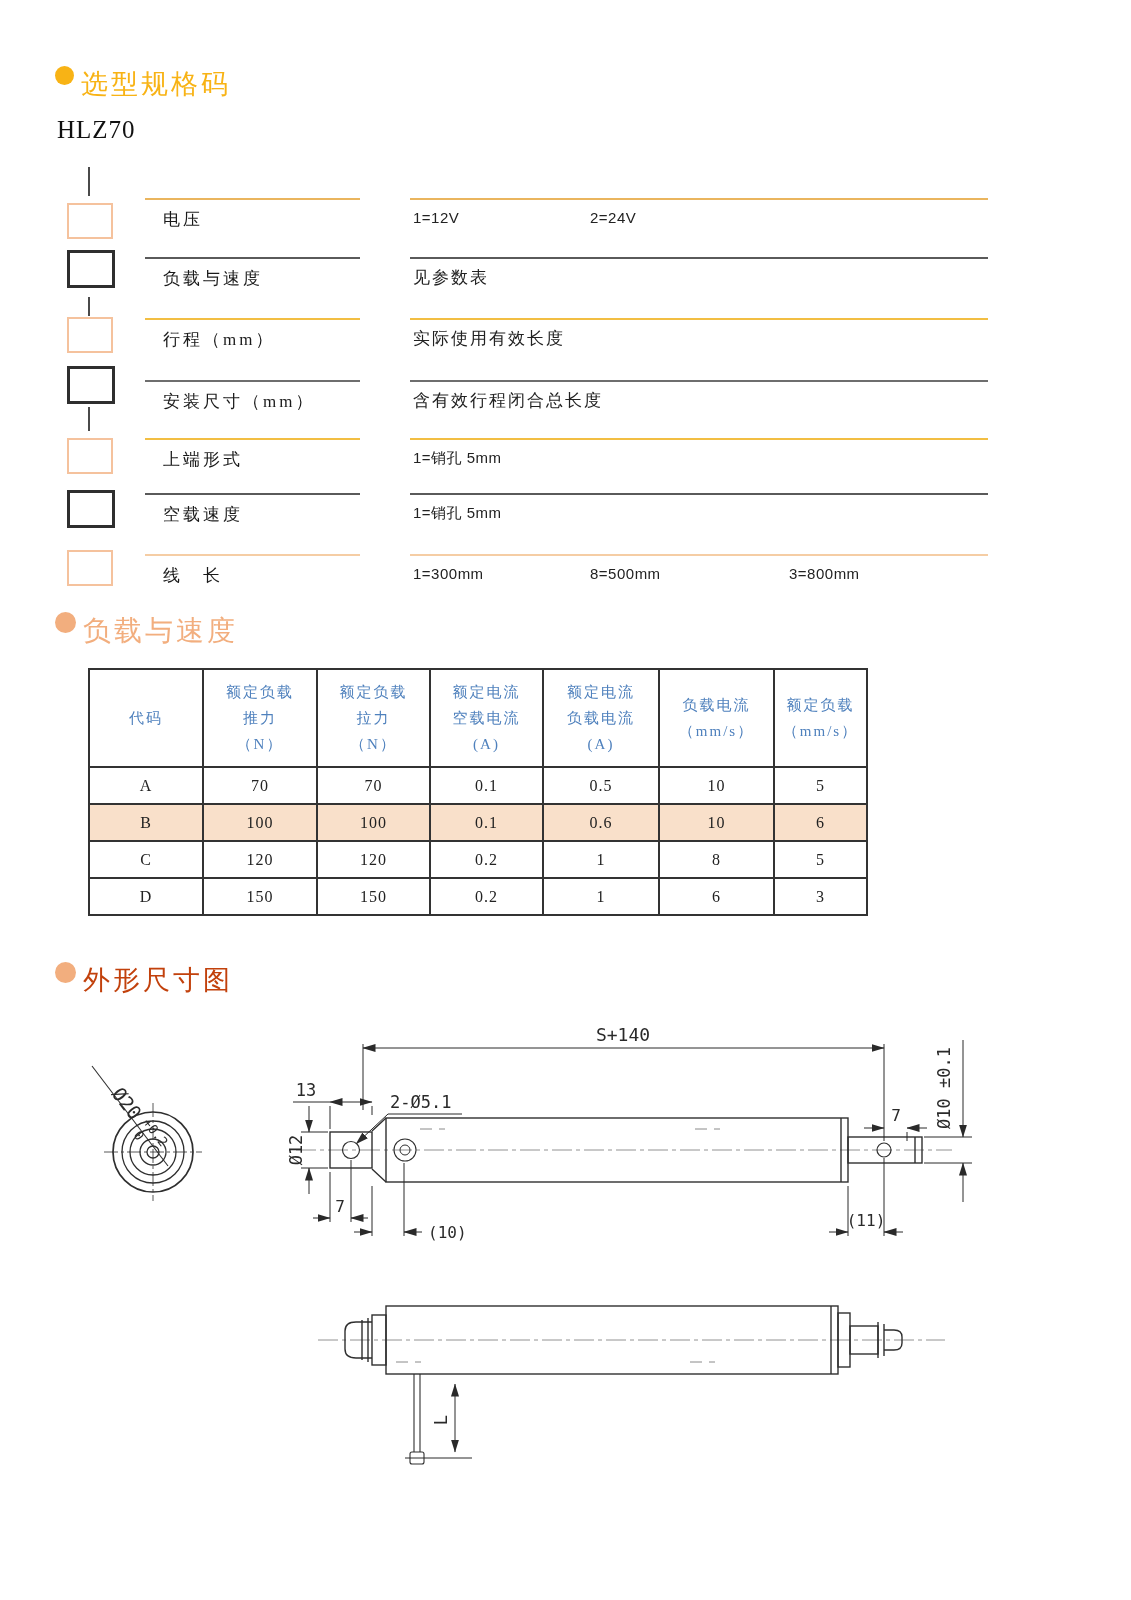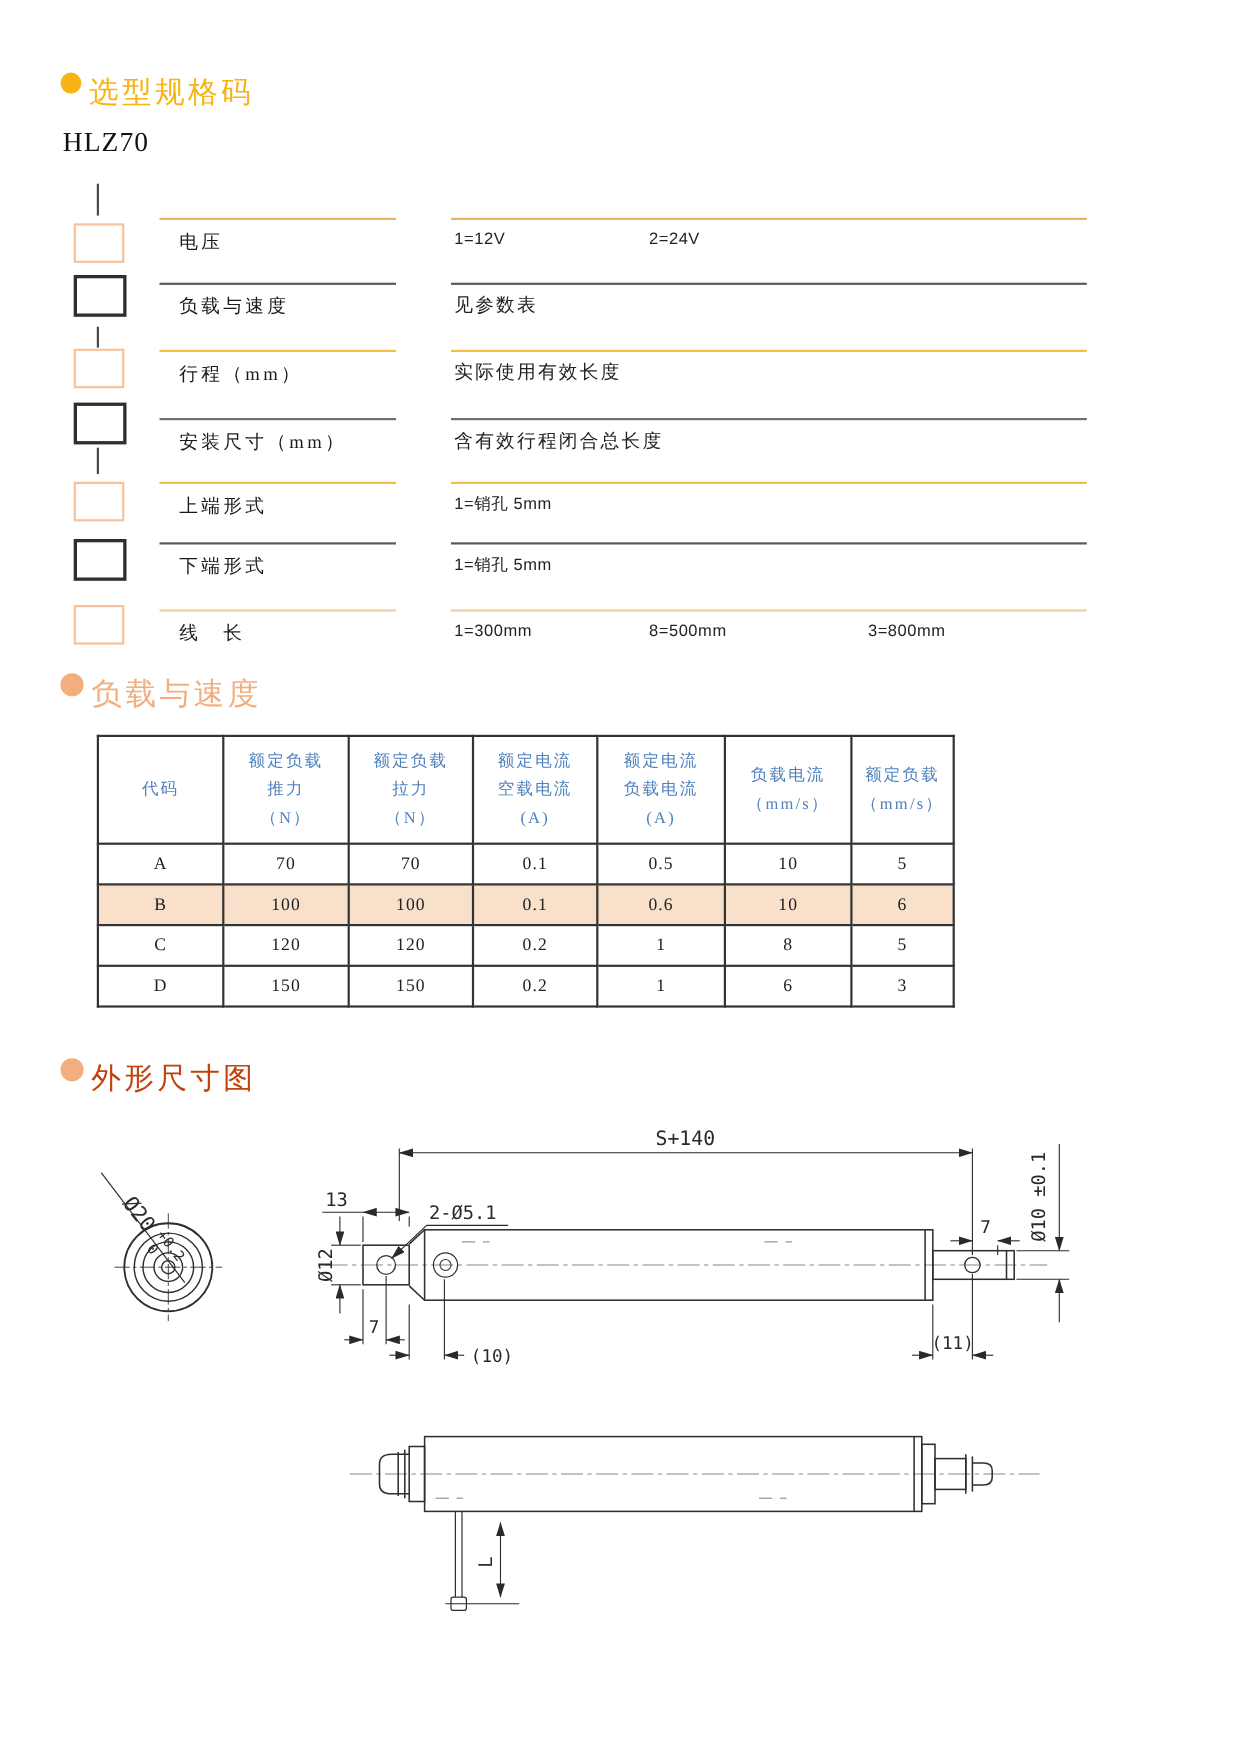--- a/index.html
+++ b/index.html
@@ -83,21 +83,21 @@
 </div>
 <div class="spec-row" style="top:438px;">
   <div class="rline l" style="background: rgb(242, 190, 67);"></div>
   <div class="rline r" style="background: rgb(242, 190, 67);"></div>
   <span class="spec-label">上端形式</span>
   <span class="spec-val en s0">1=销孔 5mm</span>
 </div>
 <div class="spec-row" style="top:493px;">
   <div class="rline l" style="background: rgb(90, 90, 90);"></div>
   <div class="rline r" style="background: rgb(90, 90, 90);"></div>
-  <span class="spec-label">下端形式</span>
+  <span class="spec-label">空载速度</span>
   <span class="spec-val en s0">1=销孔 5mm</span>
 </div>
 <div class="spec-row" style="top:554px;">
   <div class="rline l" style="background: rgb(245, 205, 164);"></div>
   <div class="rline r" style="background: rgb(245, 205, 164);"></div>
   <span class="spec-label">线　长</span>
   <span class="spec-val en s0">1=300mm</span>
   <span class="spec-val en s1">8=500mm</span>
   <span class="spec-val en s2">3=800mm</span>
 </div>

